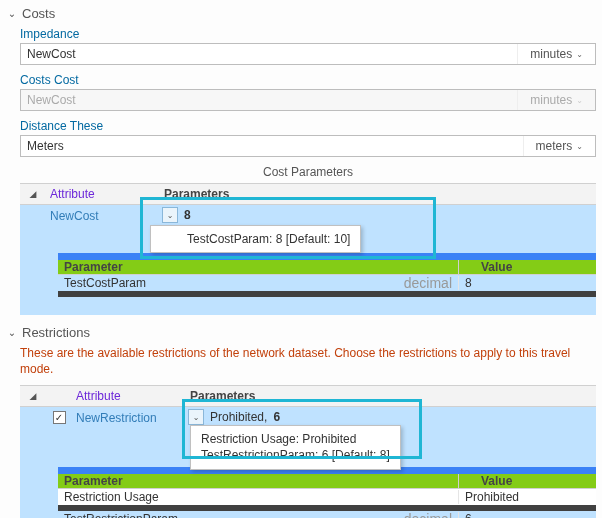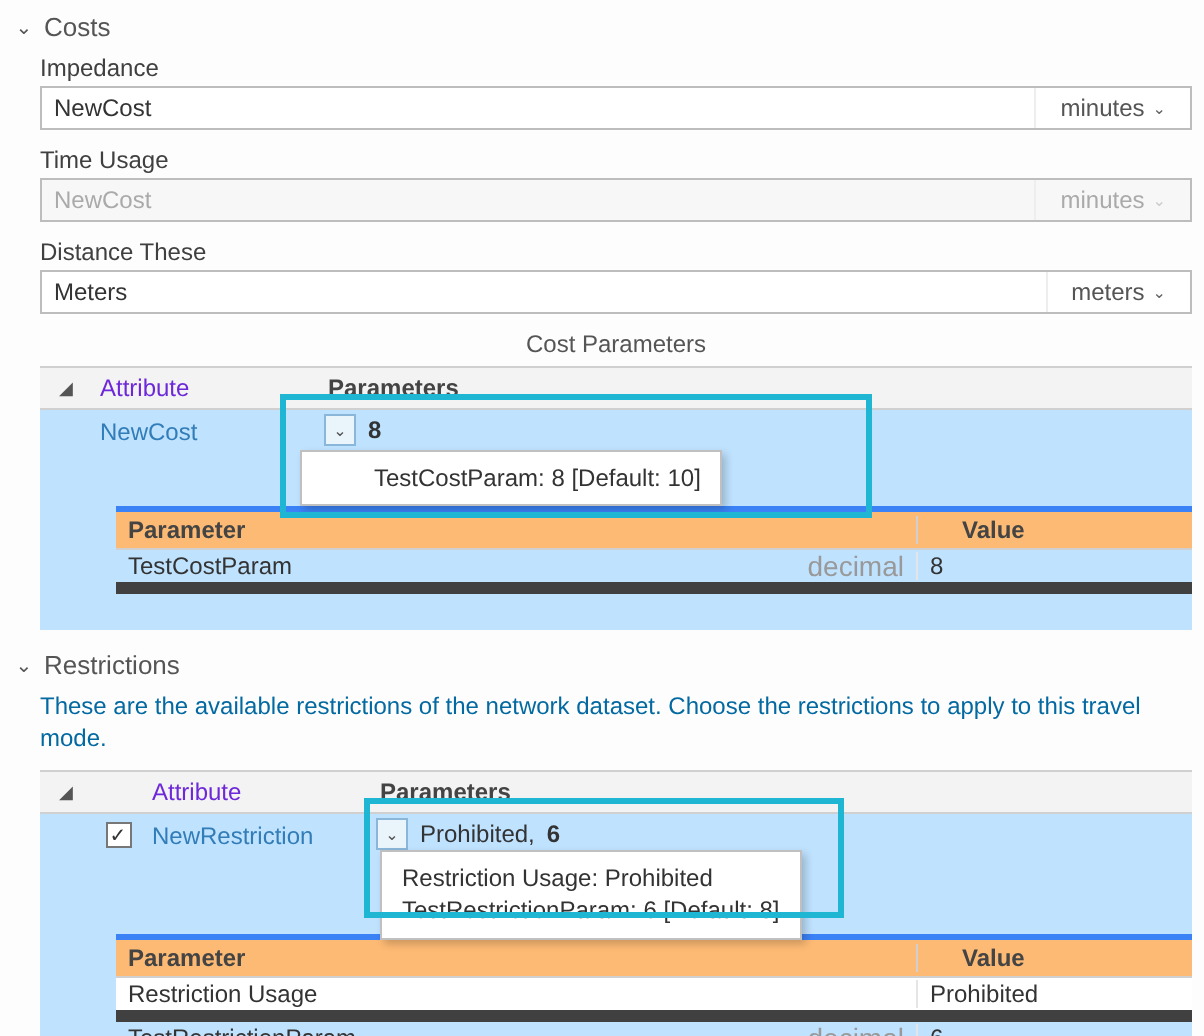--- a/index.html
+++ b/index.html
@@ -25,21 +25,21 @@
   }
   .chev {
     display: inline-block;
     width: 12px;
     text-align: center;
     font-size: 10px;
     color: #555;
     margin-right: 4px;
   }
   .field-group { margin-left: 14px; margin-bottom: 8px; }
-  .field-label { color: #404040; font-size: 12px; margin-bottom: 2px; }
+  .field-label { color: #0369a1; font-size: 12px; margin-bottom: 2px; }
   .combo {
     display: flex;
     align-items: center;
     border: 1px solid #bdbdbd;
     height: 22px;
     background: #fff;
   }
   .combo.disabled { background: #f7f7f7; }
   .combo-input {
     flex: 1;
@@ -62,21 +62,21 @@
     align-items: center;
     height: 100%;
     gap: 4px;
     cursor: pointer;
   }
   .combo.disabled .combo-unit { color: #aaa; cursor: default; }
   .unit-caret { font-size: 8px; color: #666; }
   .combo.disabled .unit-caret { color: #ccc; }
 
   .subhead { color: #555; font-size: 12px; margin: 4px 0 4px 14px; text-align: center; }
-  .desc { color: #0369a1; font-size: 12px; margin: 4px 0 8px 14px; line-height: 1.3; }
+  .desc { color: #c2410c; font-size: 12px; margin: 4px 0 8px 14px; line-height: 1.3; }
 
   .grid { margin-left: 14px; }
   .grid-head {
     display: flex;
     border-top: 1px solid #d0d0d0;
     border-bottom: 1px solid #d0d0d0;
     background: #f3f3f3;
     height: 22px;
     align-items: center;
   }
@@ -138,22 +138,22 @@
     position: absolute;
     border: 3px solid #1fb6d4;
     pointer-events: none;
     z-index: 20;
   }
   .costs-tip-frame { left: -20px; top: -8px; width: 296px; height: 62px; }
   .restr-tip-frame { left: -4px; top: -8px; width: 240px; height: 60px; }
 
   .nested { margin: 30px 0 0 38px; background:#fff; }
   .nested .ptable-head {
-    display:flex; background:#fdba74;
-    border-top:3px solid #3b82f6; border-bottom:1px solid #d0d0d0;
+    display:flex; background:#84cc16;
+    border-top:7px solid #3b82f6; border-bottom:1px solid #d0d0d0;
     height:22px; align-items:center;justify-content:center;
   }
   .pcol-name { flex:1; padding:0 6px; font-weight:600; color:#444;}
   .pcol-type { width:68px; text-align:right; padding:0 6px; font-weight:600; color:#444;}
   .pcol-val  { width:138px; padding:0 22px; font-weight:600; color:#444; border-left:1px solid #d0d0d0;}
   .nested .ptable-row {
     display:flex; height:22px; align-items:center;
     border-bottom:6px solid #404040;
   }
   .nested .ptable-row.selected { background:#bfe2ff; }
@@ -176,21 +176,21 @@
     <div class="combo">
       <input class="combo-input" value="NewCost" style="">
       <div class="combo-unit">
         <span>minutes</span>
         <span class="unit-caret">⌄</span>
       </div>
     </div>
   </div>
 
   <div class="field-group">
-    <div class="field-label">Time Usage</div>
+    <div class="field-label">Costs Cost</div>
     <div class="combo disabled">
       <input class="combo-input" disabled="" value="NewCost" style="">
       <div class="combo-unit">
         <span>minutes</span>
         <span class="unit-caret">⌄</span>
       </div>
     </div>
   </div>
 
   <div class="field-group">

